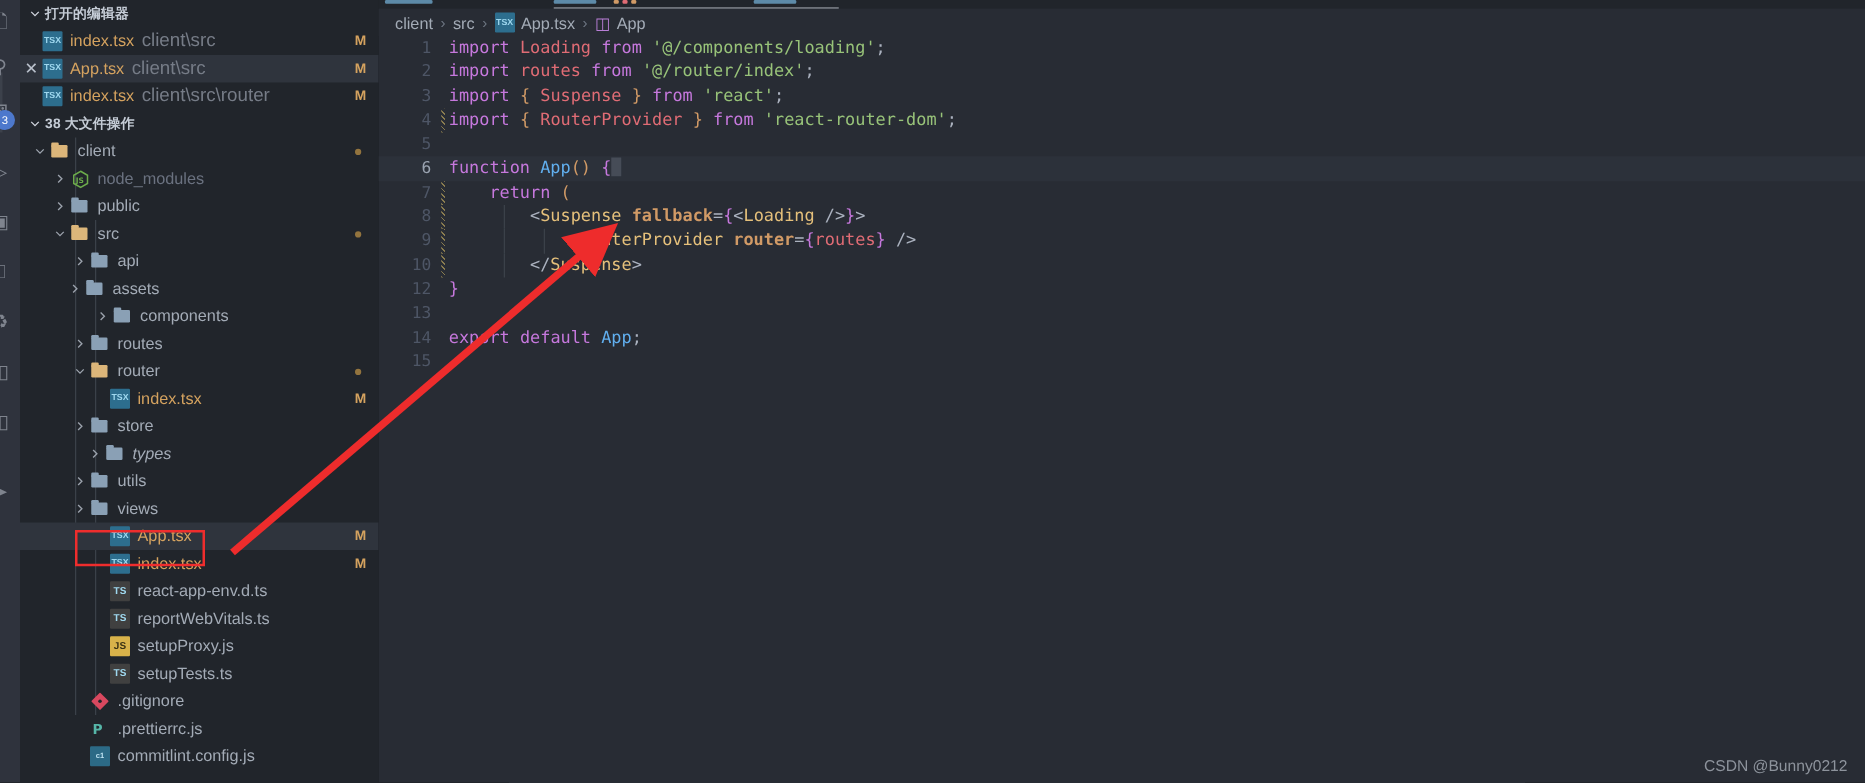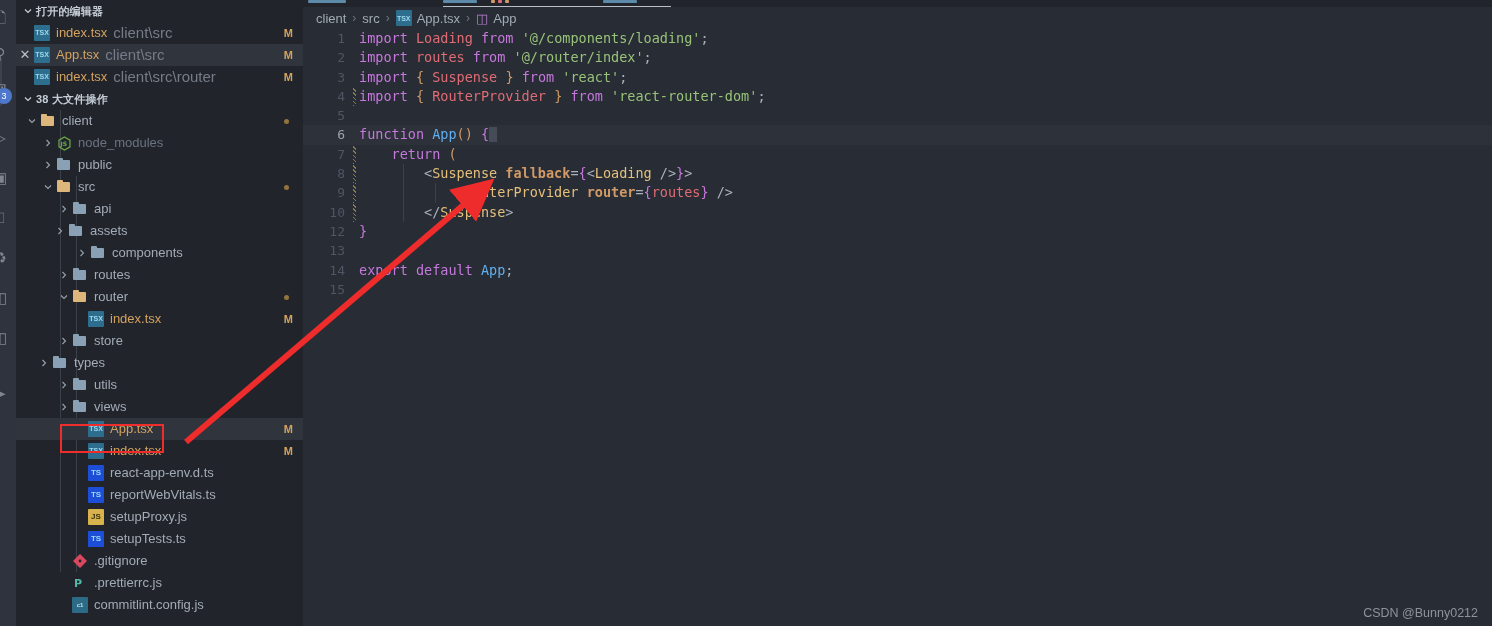--- a/index.html
+++ b/index.html
@@ -91,21 +91,21 @@
   
   .ficon {
     width: 16px; height: 16px; flex: 0 0 16px;
     margin-right: 6px;
     display: inline-flex; align-items: center; justify-content: center;
     font-size: 7px; font-weight: bold;
     font-family: "Liberation Sans", sans-serif;
     border-radius: 1px;
   }
   .ficon.tsx { background: #2d6e8e; color: #9fd8ef; }
-  .ficon.ts  { background: #1d4ed8; color: #9fd8ef; font-size: 8px; }
+  .ficon.ts  { background: #404040; color: #9fd8ef; font-size: 8px; }
   .ficon.js  { background: #d8b24a; color: #3b3215; font-size: 8px; }
   .ficon.cfg { background: #2c6a86; color: #bfe3f2; font-size: 6px; }
   .ficon.git { background: transparent; }
   .ficon.prettier { background: transparent; }
   .ficon.node { background: transparent; }
 
   .folder-icon {
     width: 16px; height: 16px; flex: 0 0 16px;
     margin-right: 6px; position: relative;
   }
@@ -415,21 +415,21 @@
           <span class="twisty">
             <svg width="10" height="10" viewBox="0 0 10 10">
               <path d="M3.5 2 L6.5 5 L3.5 8" stroke="#9aa1ab" stroke-width="1.1" fill="none"></path>
             </svg>
           </span>
           <span class="folder-icon">
             <i></i>
           </span>
           <span class="name">store</span>
         </div>
-        <div class="row" style="padding-left: 20px;">
+        <div class="row" style="padding-left: 52px; font-style: italic;">
           <span class="twisty">
             <svg width="10" height="10" viewBox="0 0 10 10">
               <path d="M3.5 2 L6.5 5 L3.5 8" stroke="#9aa1ab" stroke-width="1.1" fill="none"></path>
             </svg>
           </span>
           <span class="folder-icon">
             <i></i>
           </span>
           <span class="name">types</span>
         </div>

